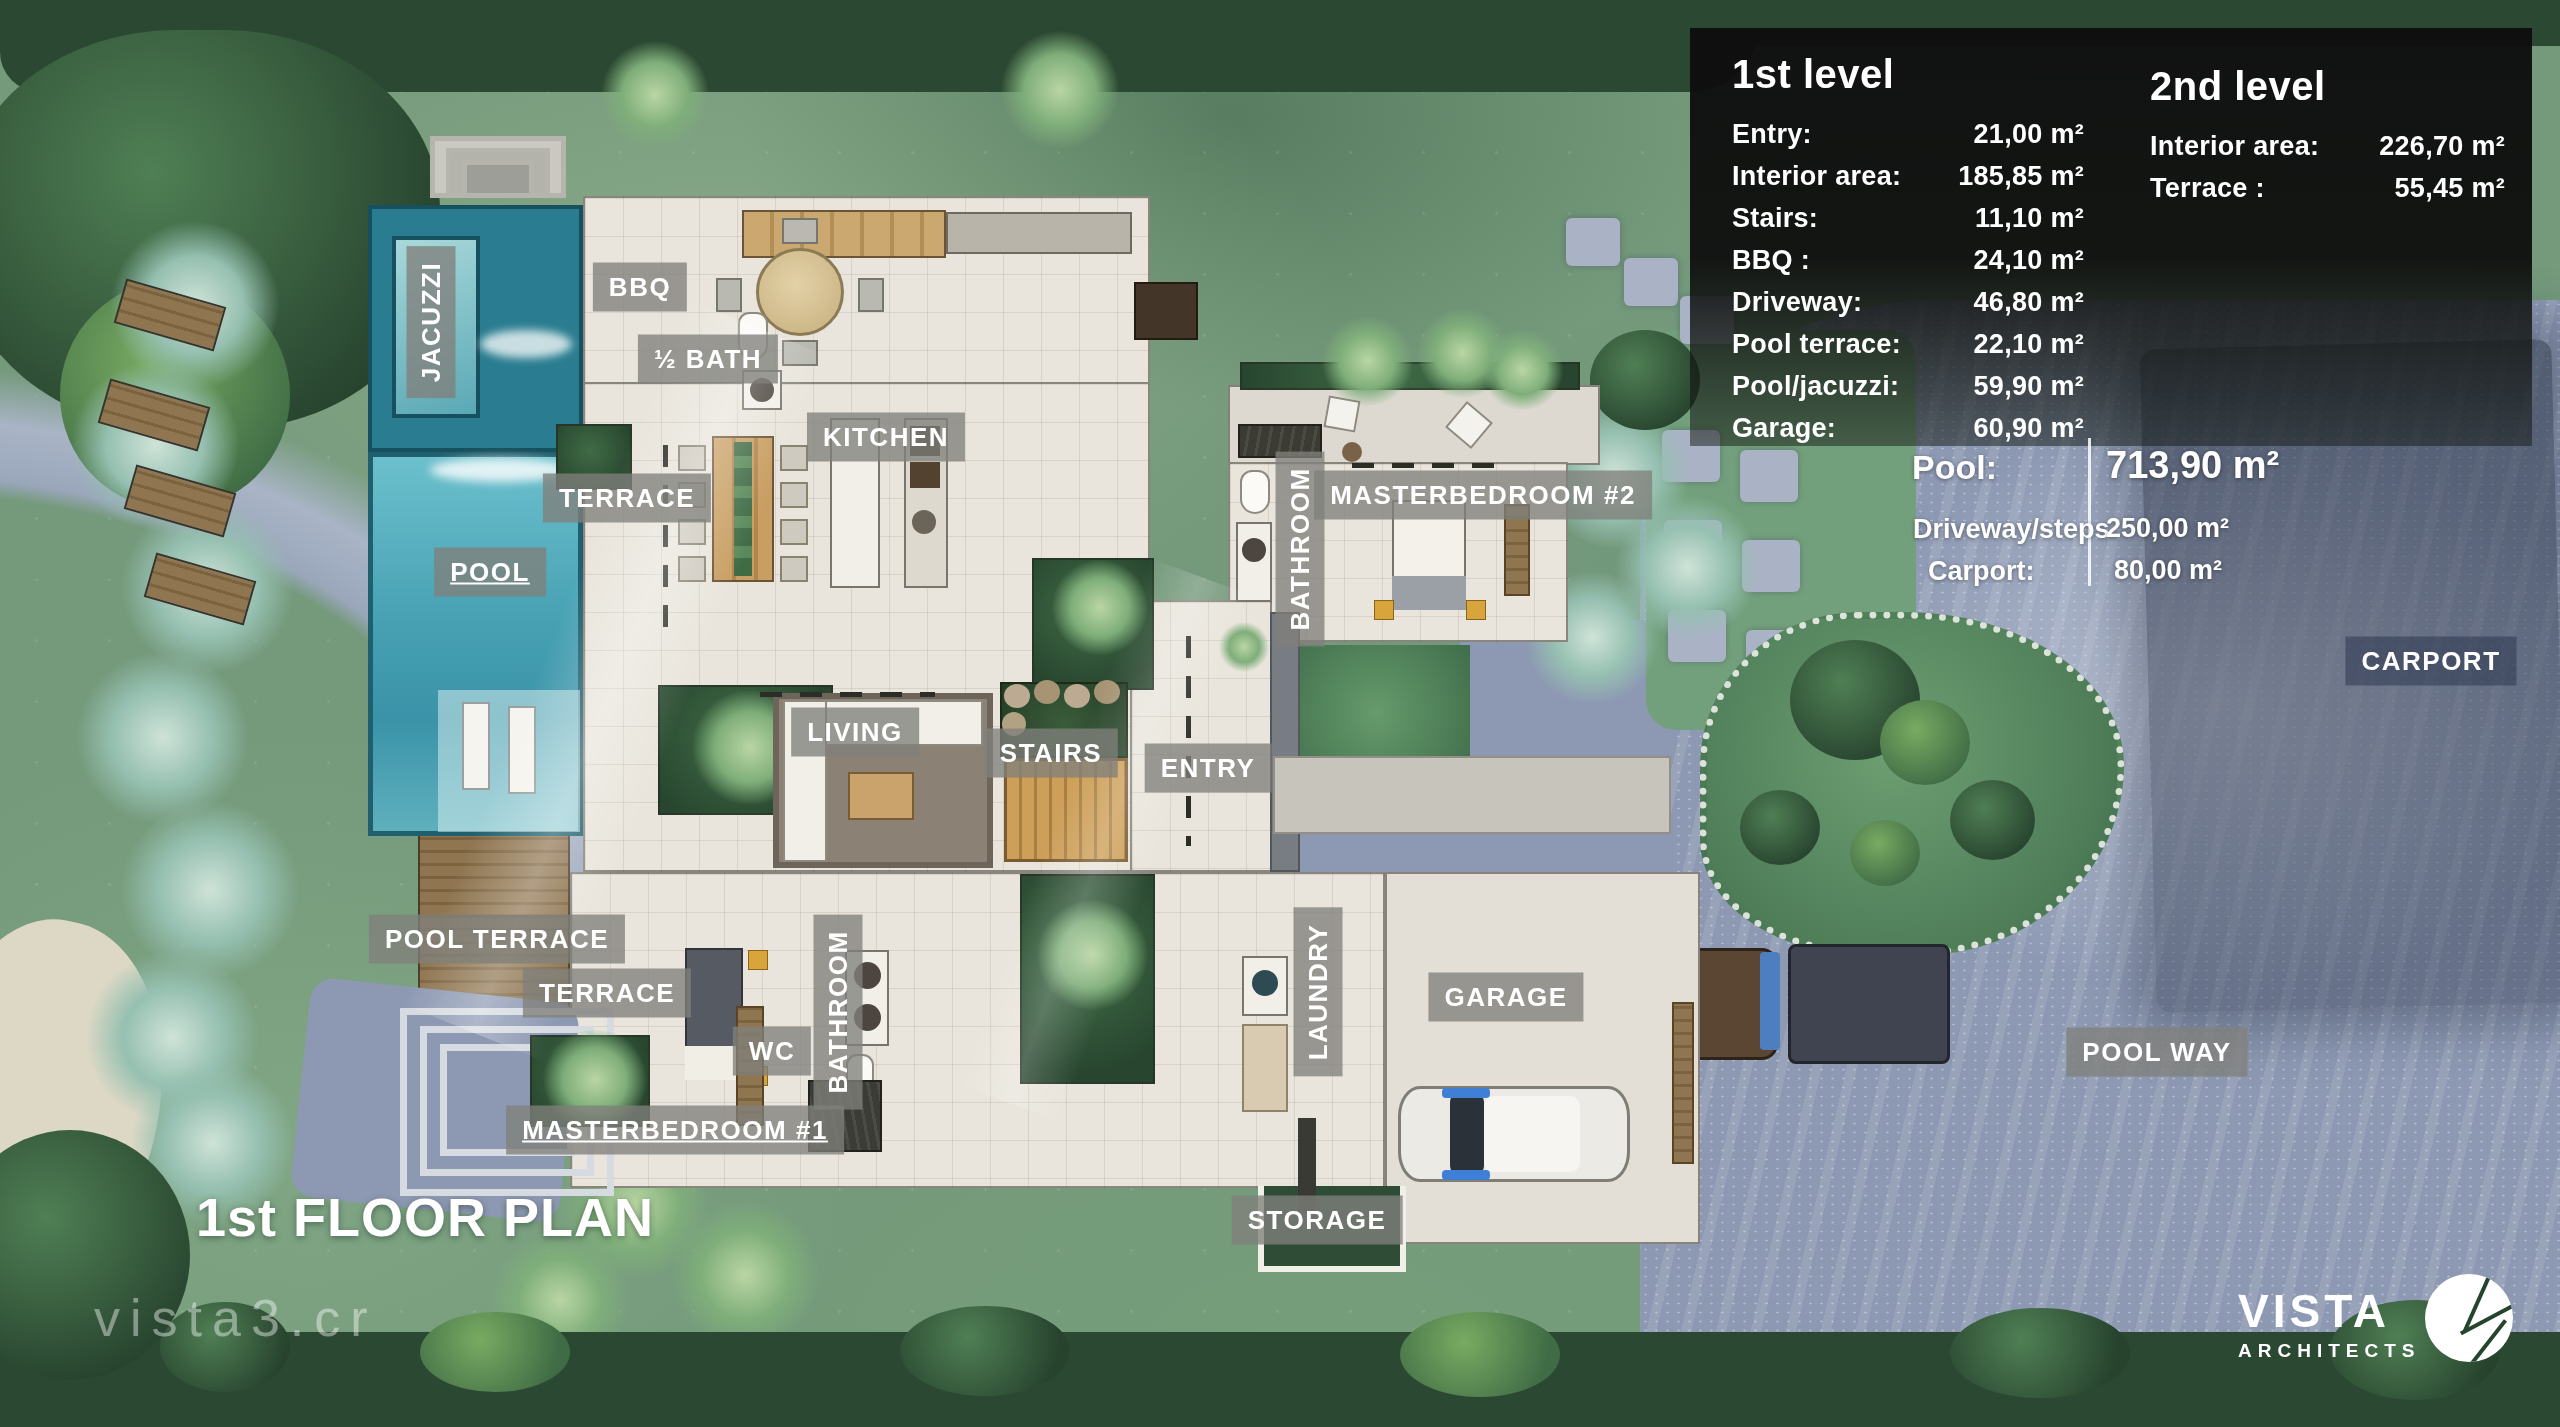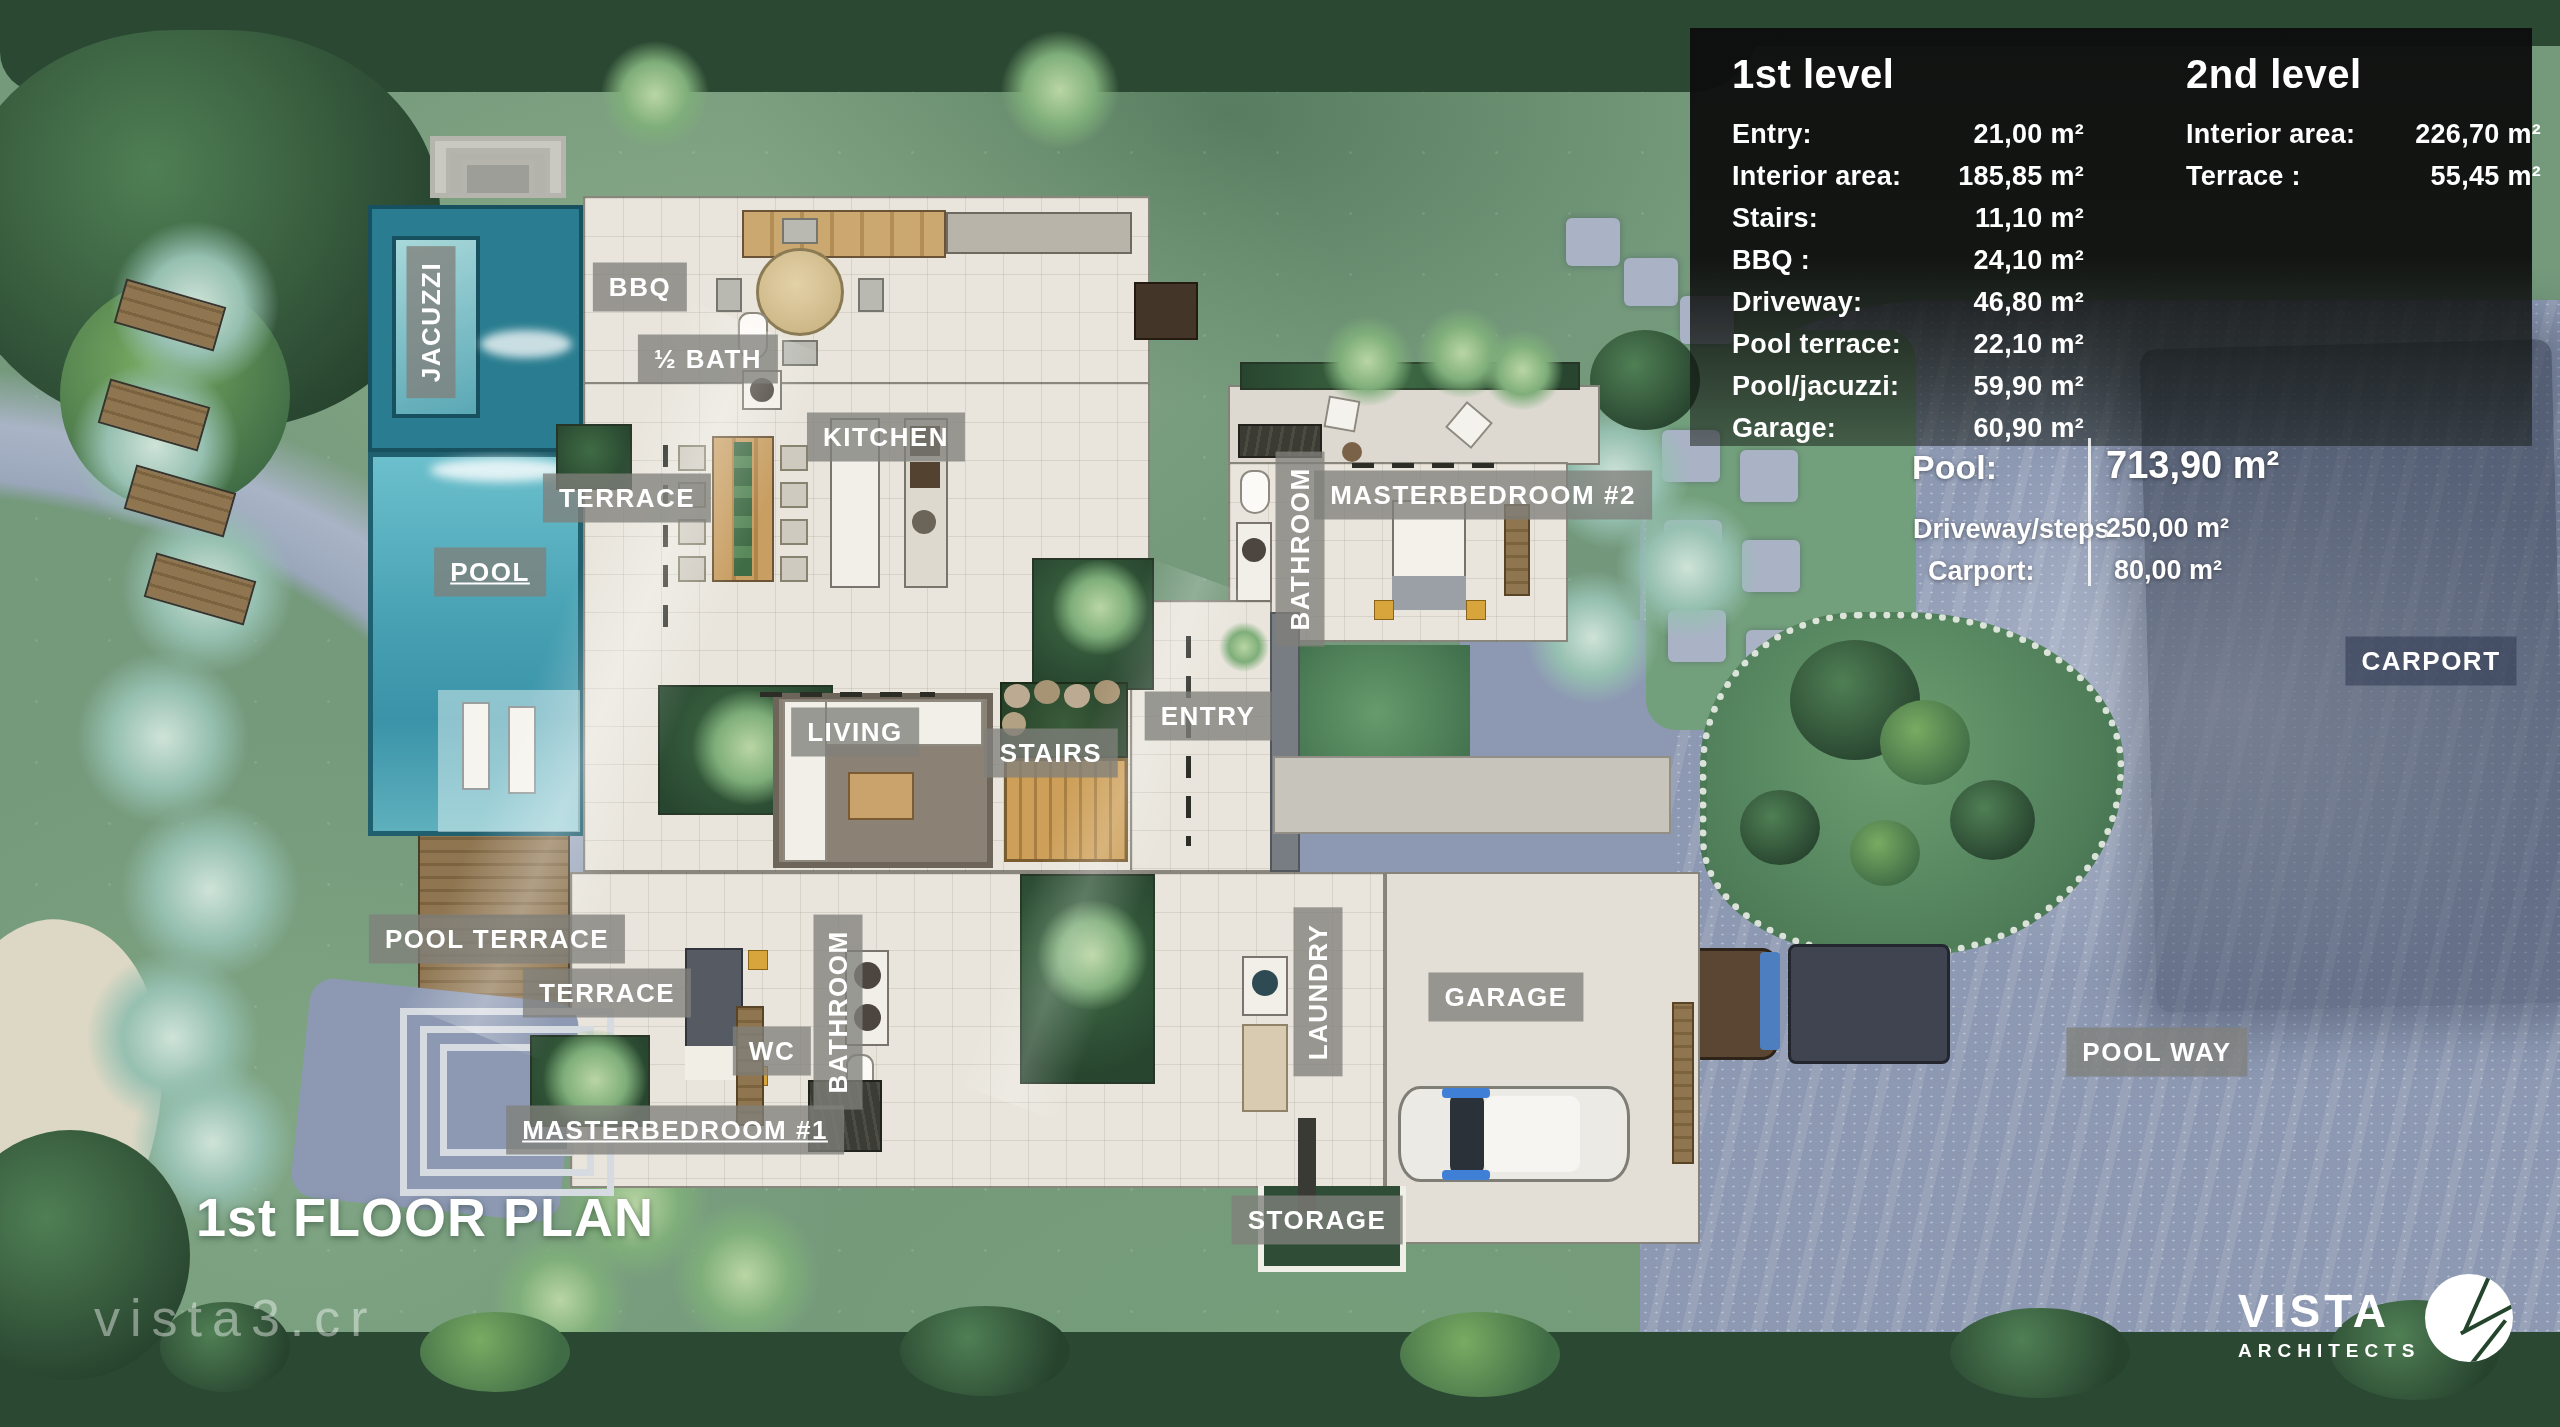--- a/index.html
+++ b/index.html
@@ -280,21 +280,21 @@
   <div class="abs bush" style="left:-50px;top:1130px;width:240px;height:250px;"></div>
 
   <div class="chip v" style="left:431px;top:322px;">JACUZZI</div>
   <div class="chip" style="left:640px;top:287px;">BBQ</div>
   <div class="chip" style="left:708px;top:359px;">½ BATH</div>
   <div class="chip" style="left:886px;top:437px;">KITCHEN</div>
   <div class="chip" style="left:627px;top:498px;">TERRACE</div>
   <div class="chip" style="left:490px;top:572px;text-decoration:underline;">POOL</div>
   <div class="chip" style="left:855px;top:732px;">LIVING</div>
   <div class="chip" style="left:1051px;top:753px;">STAIRS</div>
-  <div class="chip" style="left:1208px;top:716px;">ENTRY</div>
+  <div class="chip" style="left:1208px;top:768px;">ENTRY</div>
   <div class="chip v" style="left:1300px;top:549px;">BATHROOM</div>
   <div class="chip" style="left:1483px;top:495px;">MASTERBEDROOM #2</div>
   <div class="chip" style="left:497px;top:939px;">POOL TERRACE</div>
   <div class="chip" style="left:607px;top:993px;">TERRACE</div>
   <div class="chip" style="left:772px;top:1051px;">WC</div>
   <div class="chip" style="left:675px;top:1130px;text-decoration:underline;">MASTERBEDROOM #1</div>
   <div class="chip v" style="left:838px;top:1012px;">BATHROOM</div>
   <div class="chip v" style="left:1318px;top:992px;">LAUNDRY</div>
   <div class="chip" style="left:1506px;top:997px;">GARAGE</div>
   <div class="chip" style="left:1317px;top:1220px;">STORAGE</div>
@@ -330,21 +330,21 @@
         </div>
       <div class="prow">
           <span>Pool/jacuzzi:</span>
           <span>59,90 m²</span>
         </div>
       <div class="prow">
           <span>Garage:</span>
           <span>60,90 m²</span>
         </div>
     </div>
-    <div class="pcol" style="left:460px;top:24px;width:355px;margin-left:36px;">
+    <div class="pcol" style="left:460px;top:36px;width:355px;">
       <h2>2nd level</h2>
       <div class="prow">
           <span>Interior area:</span>
           <span>226,70 m²</span>
         </div>
       <div class="prow">
           <span>Terrace :</span>
           <span>55,45 m²</span>
         </div>
     </div>

